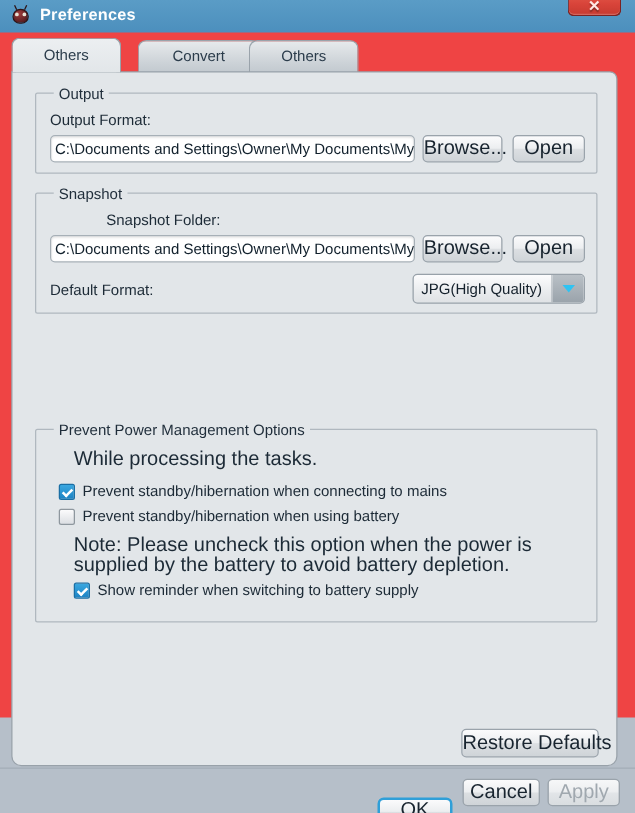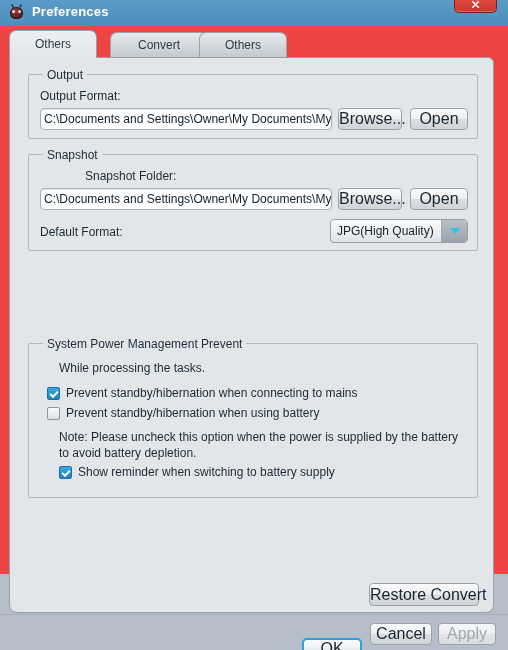--- a/index.html
+++ b/index.html
@@ -297,21 +297,21 @@
     position: absolute;
     left: 19px; top: 0;
     font-size: 12px;
     color: #1c2a36;
     white-space: nowrap;
     line-height: 15px;
   }
 
   .static-text {
     position: absolute;
-    font-size: 12px;
+    font-size: 16px;
     color: #1c2a36;
     line-height: 16px;
   }
 </style>
 </head>
 <body>
 
 <div id="window">
 
   <div id="titlebar">
@@ -354,42 +354,42 @@
       <div class="combo" style="left:301px; top:64px; width:138px;">
         <div class="combo-text">JPG(High Quality)</div>
         <div class="combo-arrow-btn">
           <div class="tri"></div>
         </div>
       </div>
     </div>
 
 
     <div id="group-power" class="group">
-      <div class="legend">System Power Management Prevent</div>
+      <div class="legend">Prevent Power Management Options</div>
       <div class="static-text" style="left:30px; top:16px;">While processing the tasks.</div>
 
       <div class="checkrow" style="left:18px; top:42px;">
         <div class="cb on"></div>
         <div class="cb-label">Prevent standby/hibernation when connecting to mains</div>
       </div>
 
       <div class="checkrow" style="left:18px; top:62px;">
         <div class="cb"></div>
         <div class="cb-label">Prevent standby/hibernation when using battery</div>
       </div>
 
       <div class="static-text" style="left:30px; top:85px; width:408px;">Note: Please uncheck this option when the power is supplied by the battery to avoid battery depletion.</div>
 
       <div class="checkrow" style="left:30px; top:121px;">
         <div class="cb on"></div>
         <div class="cb-label">Show reminder when switching to battery supply</div>
       </div>
     </div>
 
-    <div class="btn" style="left:359px; top:525px; width:110px; height:23px; line-height:21px;">Restore Convert</div>
+    <div class="btn" style="left:359px; top:525px; width:110px; height:23px; line-height:21px;">Restore Defaults</div>
   </div>
 
   <div id="footer">
     <div class="btn focus" style="left:302px; top:7px; width:60px; height:23px;margin-top:16px;">OK</div>
     <div class="btn" style="left:370px; top:8px; width:62px; height:22px;">Cancel</div>
     <div class="btn disabled" style="left:438px; top:8px; width:58px; height:22px;">Apply</div>
   </div>
 
 </div>
 

